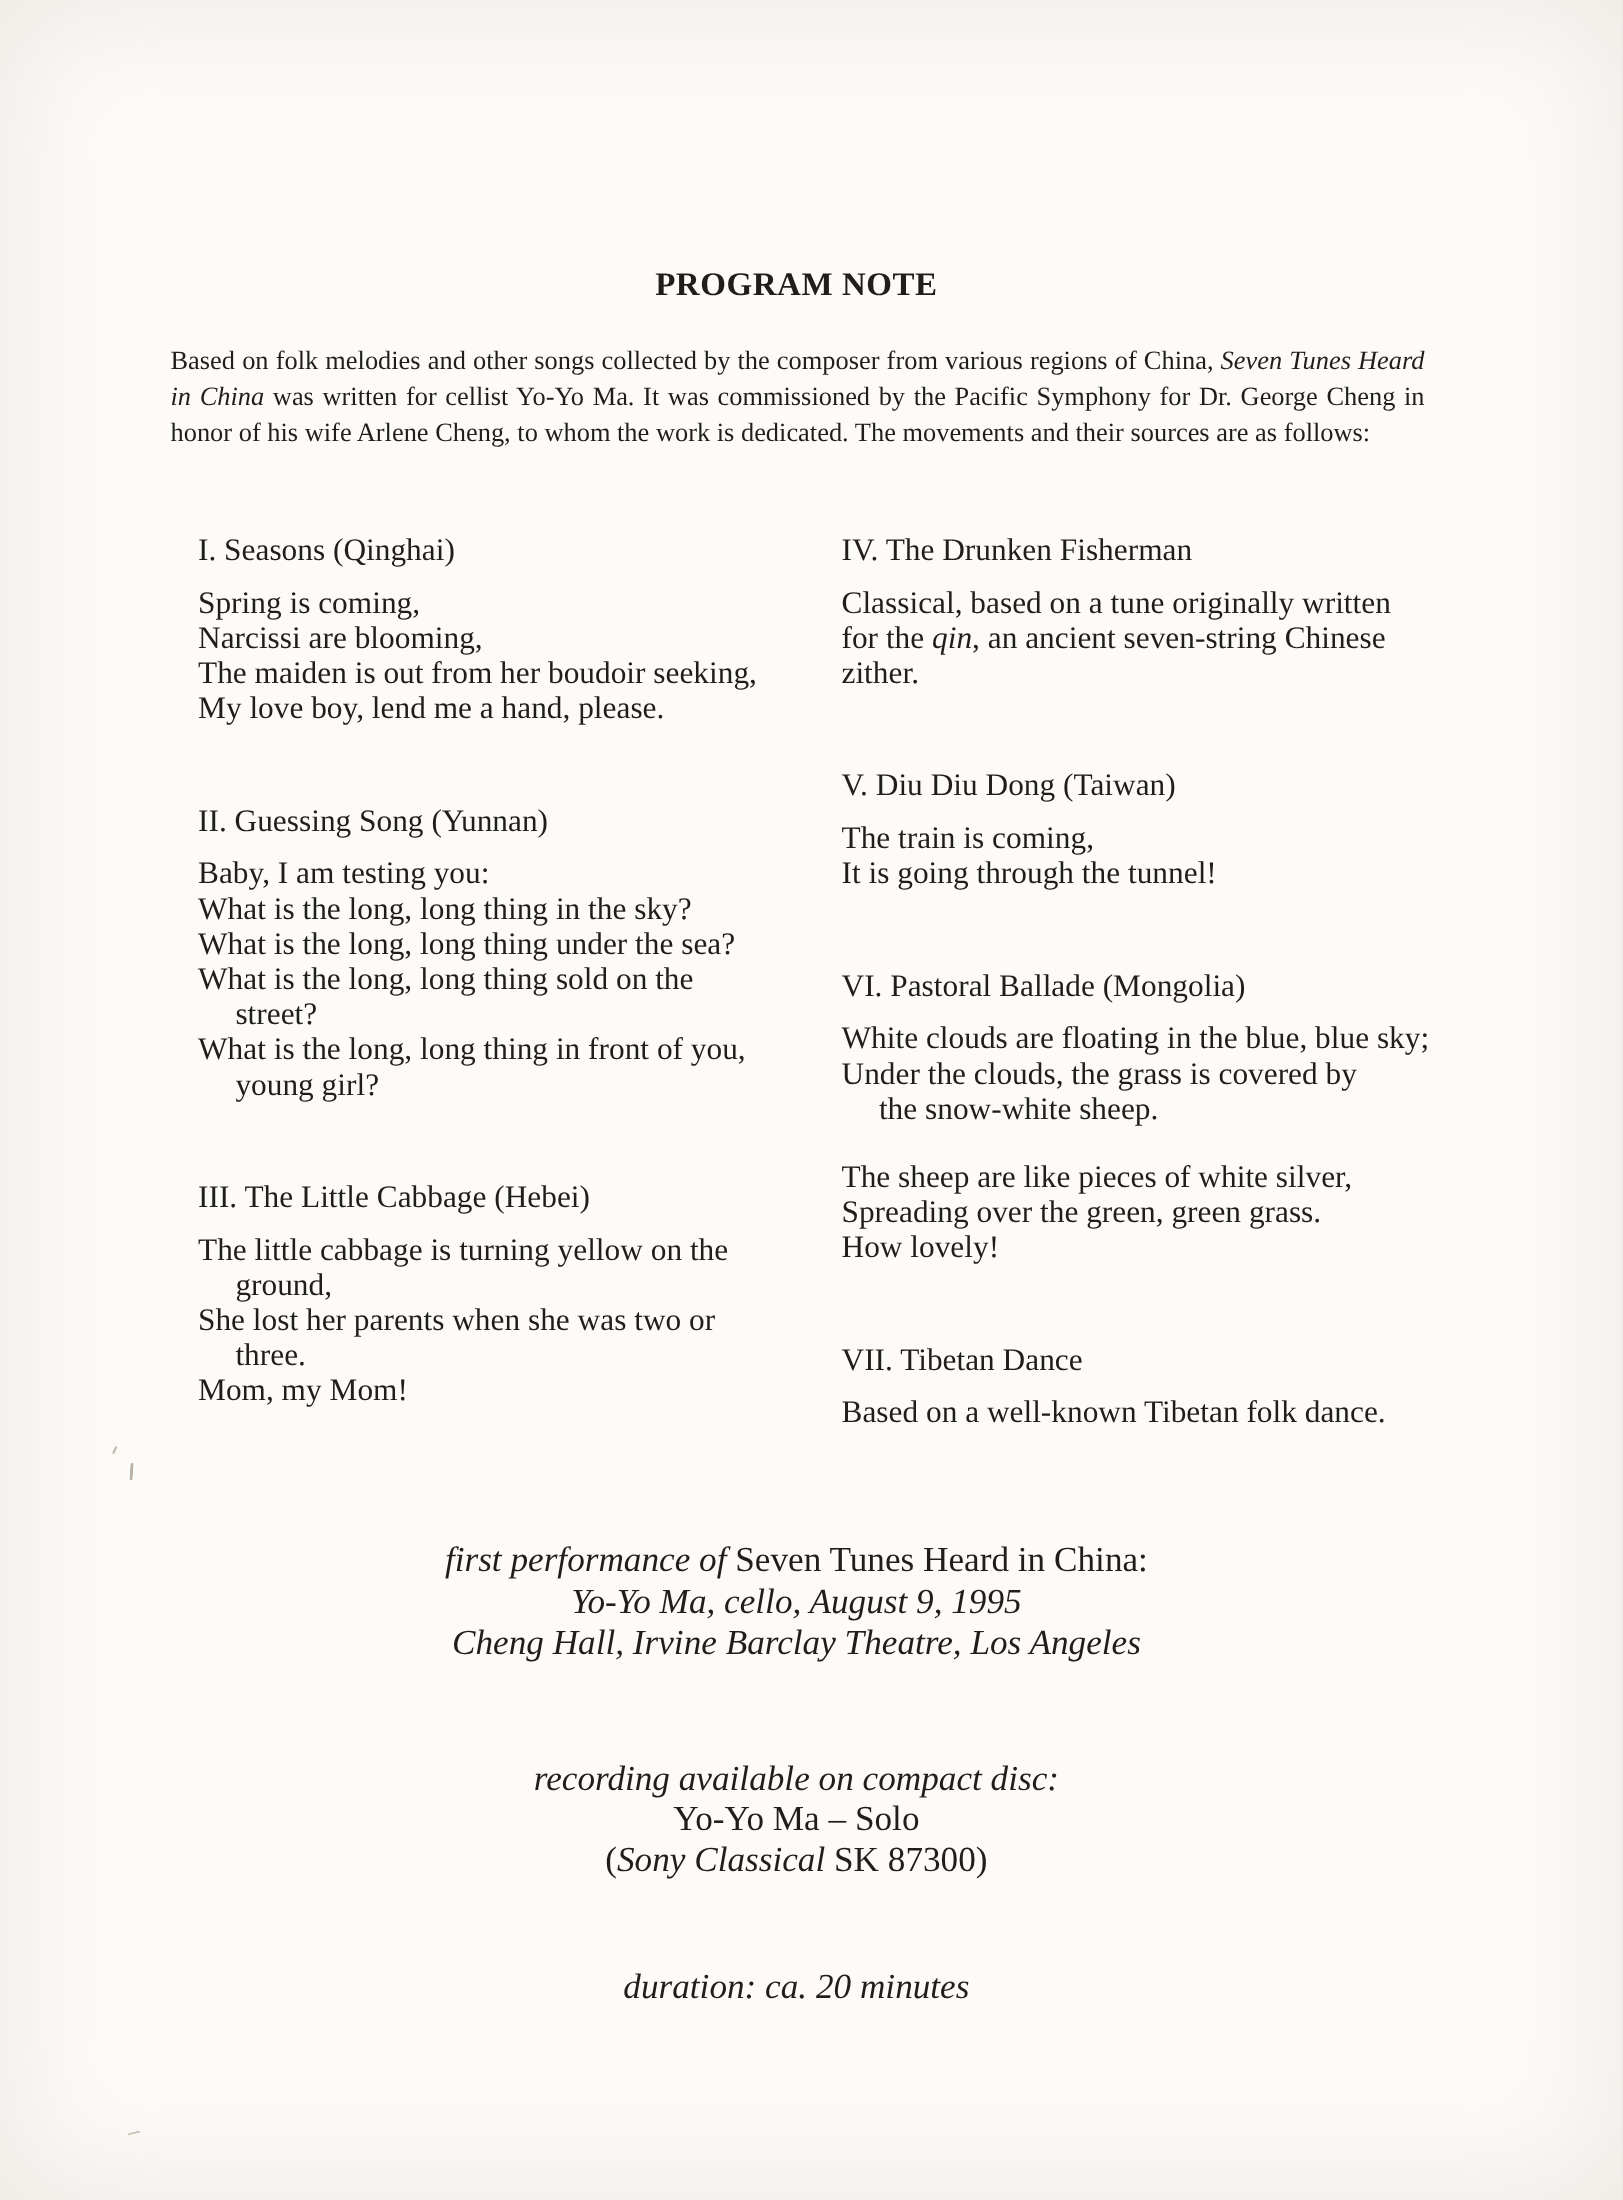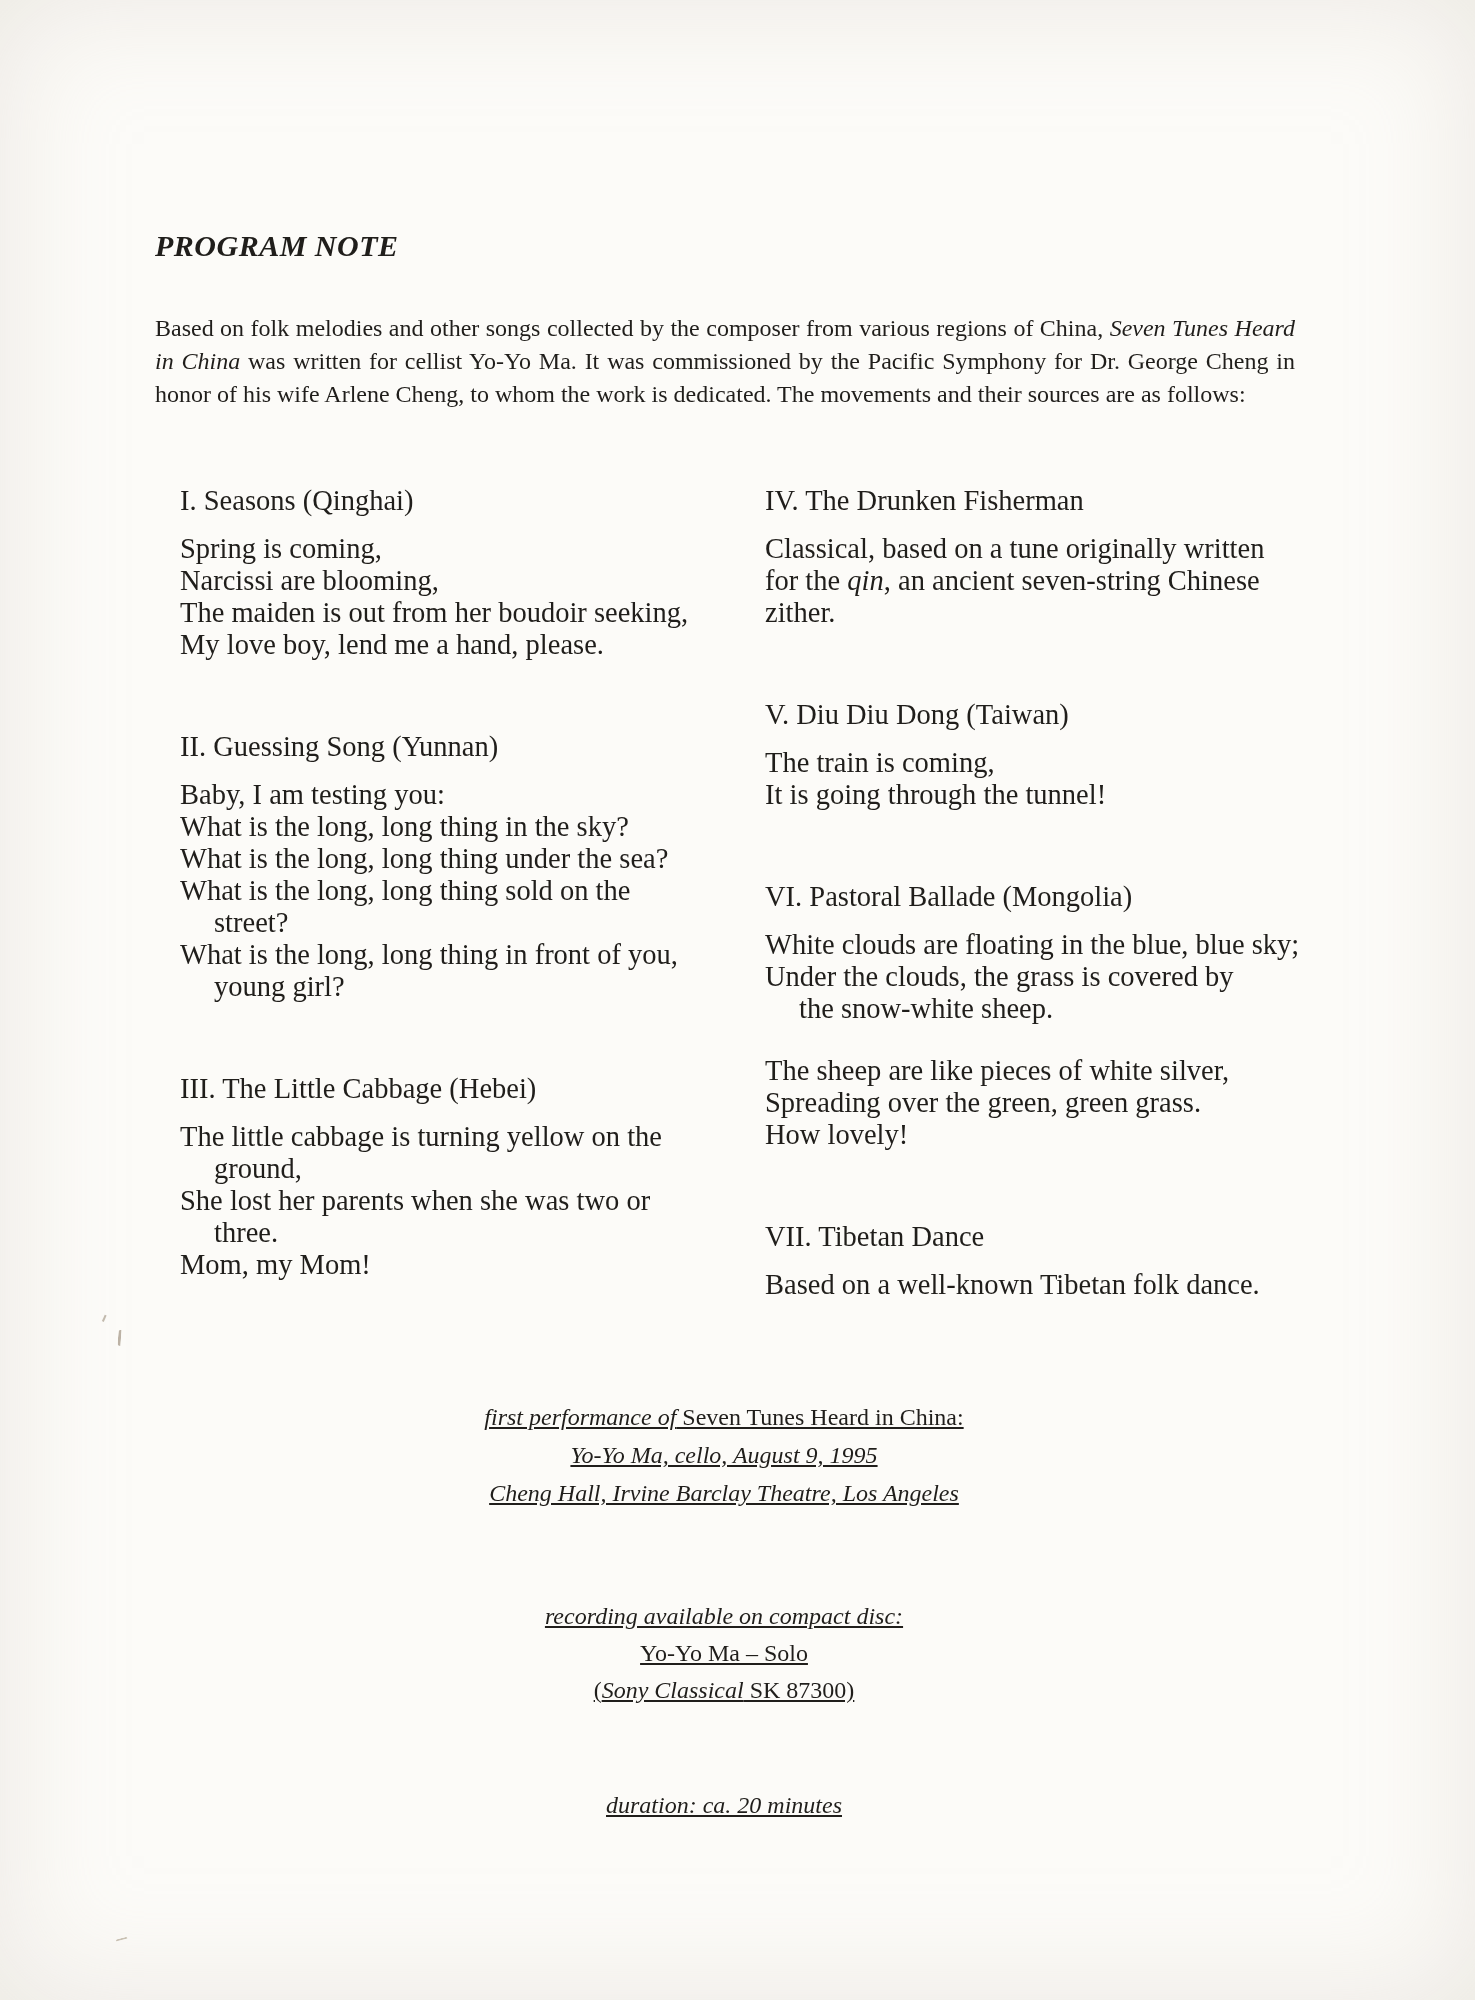--- a/index.html
+++ b/index.html
@@ -7,41 +7,41 @@
     position:relative;
     width:1475px;height:2000px;
     margin:0 auto;
     background:#fcfbf8;
     color:#201e1b;
     font-family:"Liberation Serif","DejaVu Serif",serif;
     box-shadow:inset 0 0 120px rgba(205,198,185,.35);
     overflow:hidden;
   }
   .doc-title{
-    position:absolute;left:155px;top:209px;width:1138px;
-    text-align:left;font-weight:bold;font-size:30px;letter-spacing:.5px;font-style:italic;
+    position:absolute;left:155px;top:222px;width:1138px;
+    text-align:center;font-weight:bold;font-size:30px;letter-spacing:.5px;
   }
   .intro{
     position:absolute;left:155px;top:288px;width:1140px;
     font-size:24px;line-height:33px;text-align:justify;
   }
   .col{position:absolute;top:485px;font-size:28.5px;line-height:32px;}
   .col-left{left:180px;width:575px;}
   .col-right{left:765px;width:545px;}
   .movement{margin-bottom:70px;}
   .movement-heading{margin-bottom:16px;}
   .stanza{margin:0;}
   .stanza + .stanza{margin-top:30px;}
   .poem-line{white-space:nowrap;}
   .col .poem-line{white-space:normal;}
   .poem-line.ind{padding-left:34px;}
   em{font-style:italic;}
   .colophon-block{
     position:absolute;left:155px;width:1138px;
-    text-align:center;font-size:24px;line-height:38px;text-decoration:underline;
+    text-align:center;font-size:32px;line-height:38px;
   }
   .colophon-1{top:1398px;}
   .colophon-2{top:1598px;line-height:37px;}
   .colophon-3{top:1786px;}
   .pencil{position:absolute;opacity:.5;}
   .pencil-a{left:103px;top:1316px;width:6px;height:7px;
     border-left:2px solid #8a7a64;transform:rotate(24deg);}
   .pencil-b{left:118px;top:1330px;width:3px;height:16px;
     border-left:3px solid #7d6c55;transform:rotate(4deg);border-radius:2px;}
   .pencil-c{left:116px;top:1938px;width:12px;height:3px;

